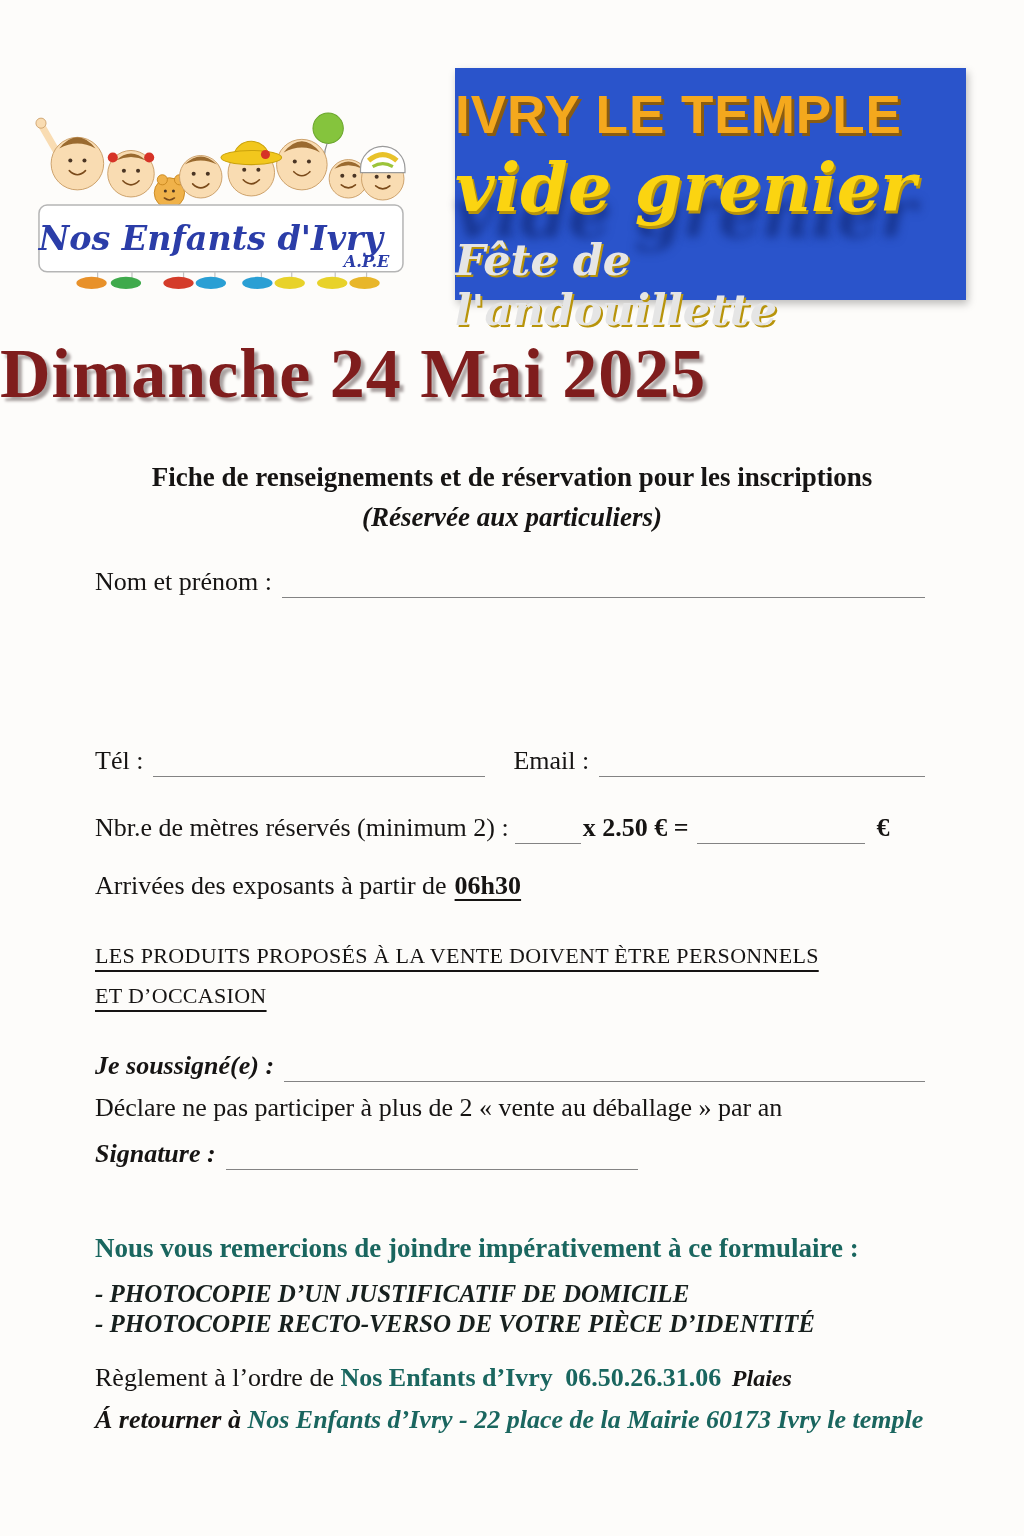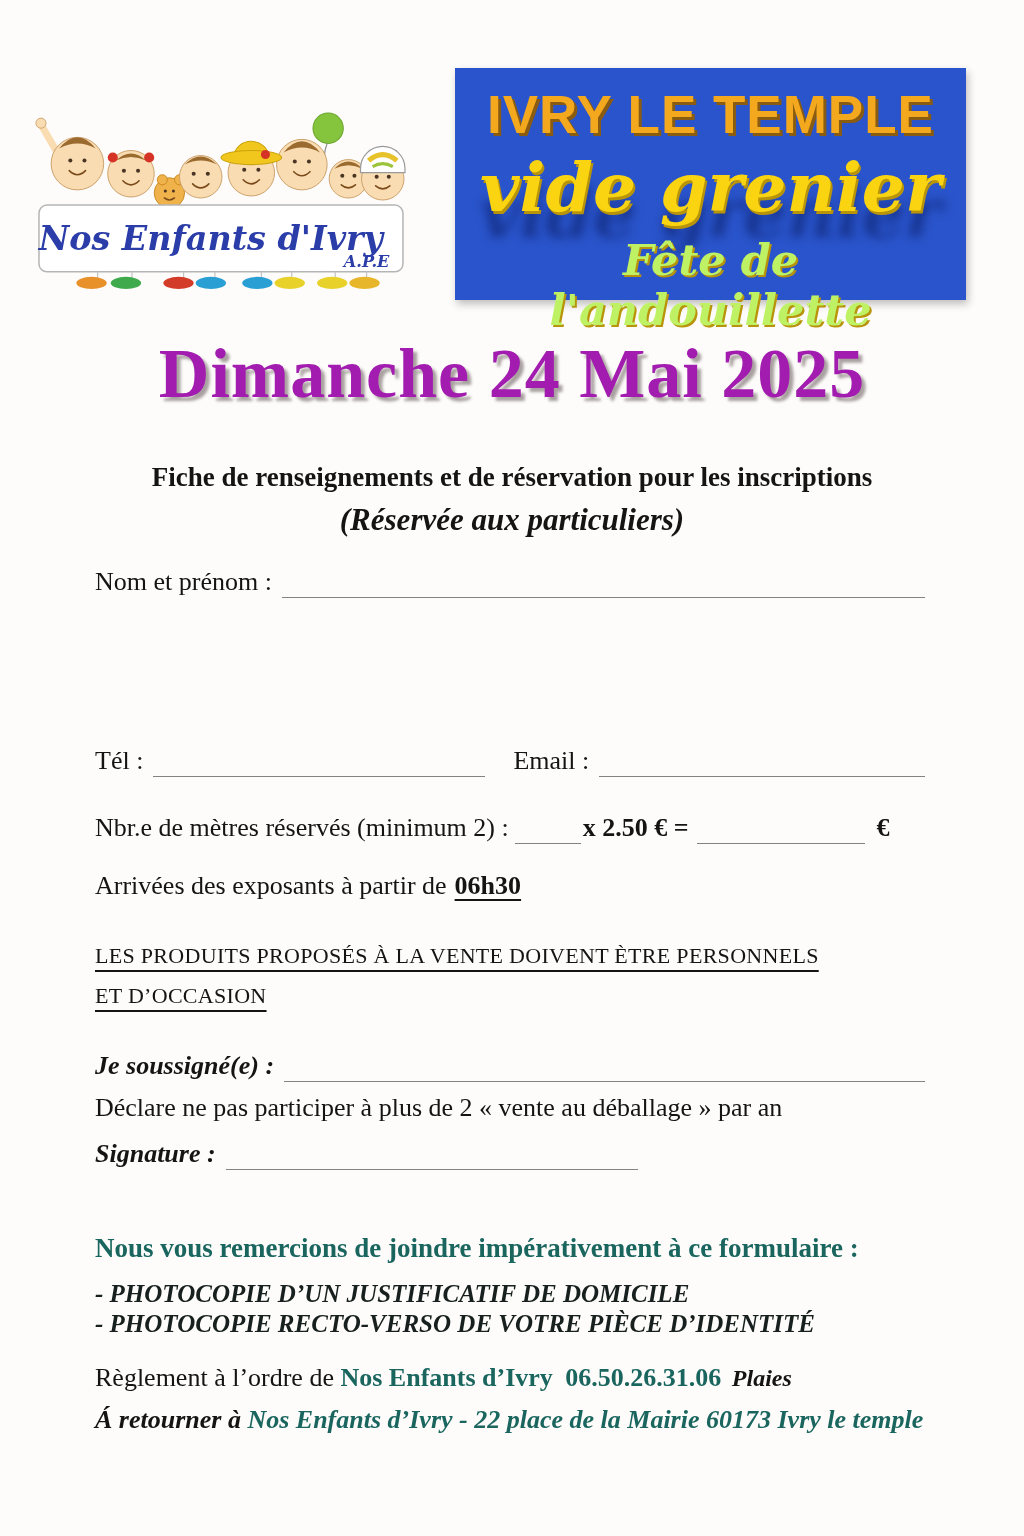--- a/index.html
+++ b/index.html
@@ -6,50 +6,50 @@
   body { width:1024px; height:1536px; background:#fdfcfa; }
   .sheet {
     position:relative; width:1024px; height:1536px; overflow:hidden;
     font-family:"Liberation Serif", serif; color:#161413; background:#fdfcfa;
   }
 
   
   .logo-wrap { position:absolute; left:26px; top:108px; width:396px; height:182px; }
   .banner {
     position:absolute; left:455px; top:68px; width:511px; height:232px;
-    background:#2a54cb; text-align:center;
+    background:#2a54cb; text-align:left;
     box-shadow:2px 4px 8px rgba(0,0,0,0.25);
   }
   .banner-line1 {
     margin-top:16px;
     font-family:"Liberation Sans", sans-serif; font-weight:bold;
     font-size:53px; letter-spacing:1px; color:#f4a81d;
     text-shadow:3px 3px 0 #8a5c11;
   }
   .banner-line2 {
     margin-top:2px;
     font-family:"DejaVu Serif", serif; font-style:italic; font-weight:bold;
     font-size:68px; color:#fbd411;
     text-shadow:2px 3px 0 #b8940b, 0 26px 10px rgba(10,30,100,0.55);
   }
   .banner-line3 {
     margin-top:8px;
     font-family:"DejaVu Serif", serif; font-style:italic; font-weight:bold;
-    font-size:43px; color:#bef264;
+    font-size:43px; color:#e5e5e5;
     text-shadow:2px 2px 0 #b8940b;
   }
   .main-title {
     position:absolute; left:0; top:334px; width:100%;
-    text-align:center;
+    text-align:left;
     font-weight:bold; font-size:70px; letter-spacing:1px;
-    color:#a21caf; text-shadow:4px 4px 3px #a9a1a0;
+    color:#7f1d1d; text-shadow:4px 4px 3px #a9a1a0;
   }
   .subtitle { position:absolute; left:0; top:462px; width:100%; text-align:center; }
   .subtitle-line1 { font-weight:bold; font-size:27px; }
-  .subtitle-line2 { font-weight:bold; font-style:italic; font-size:31px; margin-top:9px; }
+  .subtitle-line2 { font-weight:bold; font-style:italic; font-size:27px; margin-top:9px; }
 
   
   .row {
     position:absolute; left:95px; width:830px;
     font-size:26px; line-height:32px;
     display:flex; align-items:flex-end;
   }
   .lbl { white-space:pre; }
   .blank {
     border-bottom:1.5px solid #838383;

